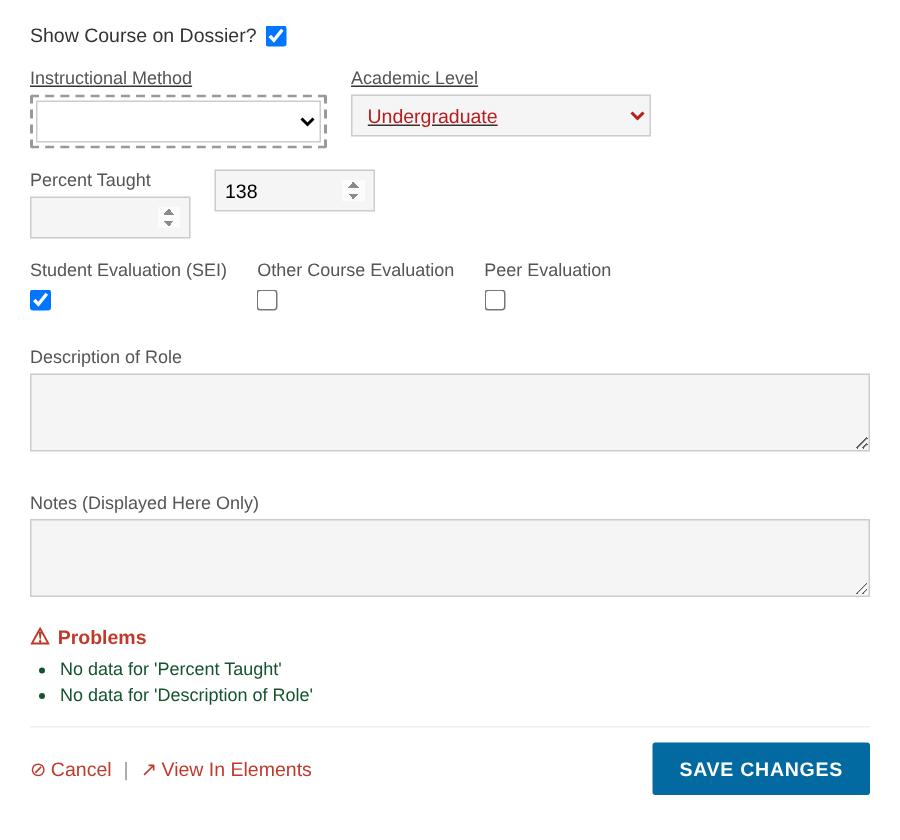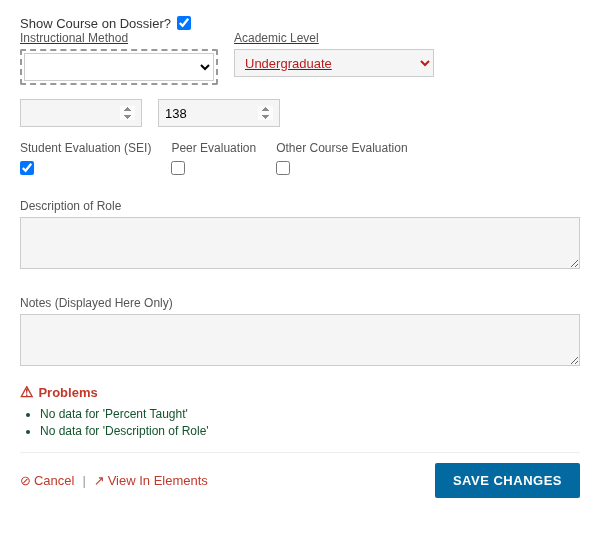--- a/index.html
+++ b/index.html
@@ -18,21 +18,21 @@
     .label {
       font-size: 12px;
       color: #555;
       margin-bottom: 4px;
       display: block;
     }
 
     .row { display: flex; align-items: flex-start; gap: 16px; margin-bottom: 14px; }
 
     
-    .checkbox-row { display: flex; align-items: flex-start; gap: 6px; }
+    .checkbox-row { display: flex; align-items: center; gap: 6px; margin-bottom: 14px; }
     .checkbox-label { font-size: 13px; color: #333; }
     input[type="checkbox"] { width: 14px; height: 14px; cursor: pointer; }
 
     
     .instructional-method-box {
       border: 2px dashed #999;
       border-radius: 2px;
       padding: 2px;
       display: inline-block;
     }
@@ -55,21 +55,21 @@
       padding: 2px 6px;
       color: #b91c1c;
     }
 
     
     .number-input-wrap {
       display: flex;
       flex-direction: column;
     }
     .number-input-wrap input[type="number"] {
-      width: 122px;
+      width: 107px;
       height: 28px;
       border: 1px solid #ccc;
       background: #f5f5f5;
       font-size: 13px;
       padding: 2px 6px;
       -moz-appearance: textfield;
     }
     .number-input-wrap input[type="number"]::-webkit-inner-spin-button,
     .number-input-wrap input[type="number"]::-webkit-outer-spin-button {
       opacity: 1;
@@ -202,38 +202,39 @@
     <select class="academic-level">
       <option value="Undergraduate">Undergraduate</option>
       <option value="Graduate">Graduate</option>
       <option value="Postgraduate">Postgraduate</option>
     </select>
   </div>
 </div>
 
 <div class="row">
   <div class="number-input-wrap">
+    <span class="label">Percent Taught</span>
     <input type="number" value="" style="">
   </div>
   <div class="number-input-wrap">
     <input type="number" value="138" style="">
   </div>
 </div>
 
 <div class="eval-row">
   <div class="eval-item">
     <span class="label">Student Evaluation (SEI)</span>
     <input type="checkbox" checked="" style="">
   </div>
   <div class="eval-item">
+    <span class="label">Other Course Evaluation</span>
+    <input type="checkbox" style="">
+  </div>
+  <div class="eval-item">
     <span class="label">Peer Evaluation</span>
-    <input type="checkbox" style="">
-  </div>
-  <div class="eval-item">
-    <span class="label">Other Course Evaluation</span>
     <input type="checkbox" style="">
   </div>
 </div>
 
 <div class="section">
   <span class="label">Description of Role</span>
   <textarea style=""></textarea>
 </div>
 
 <div class="section">

